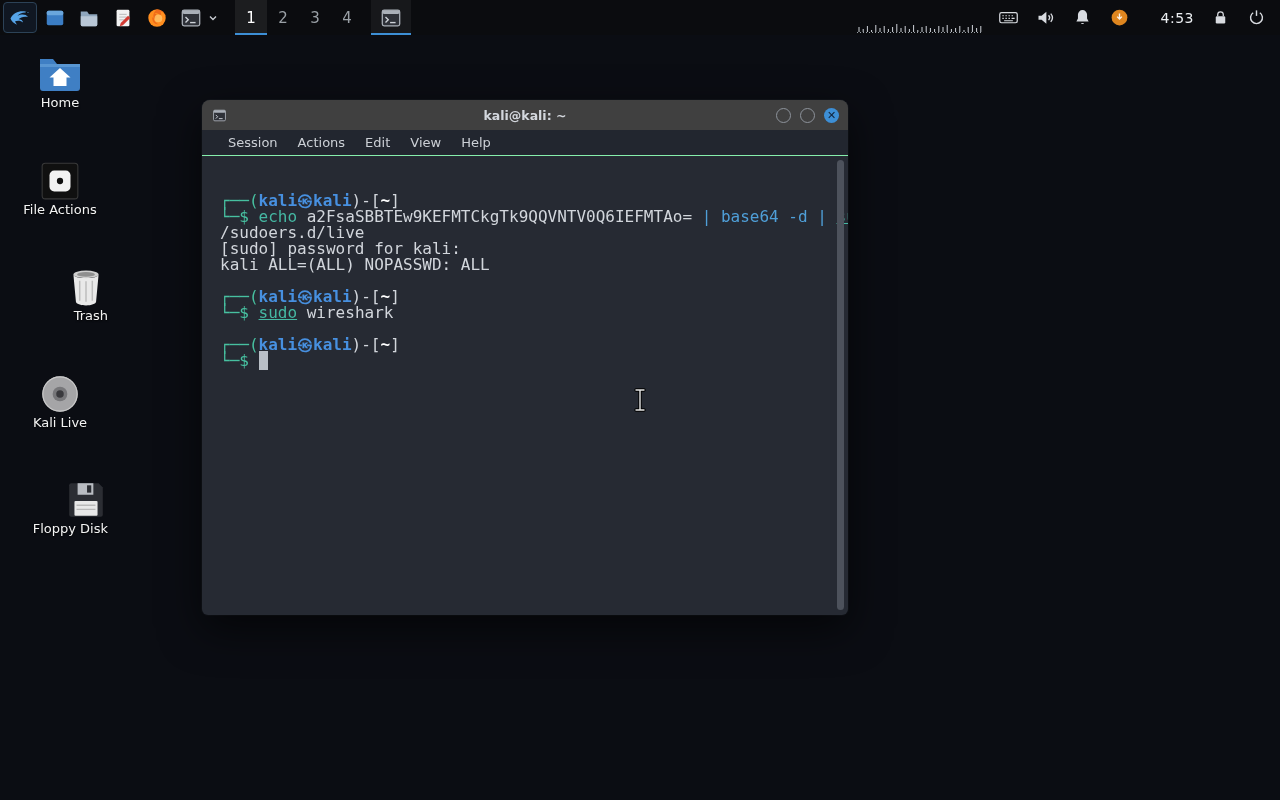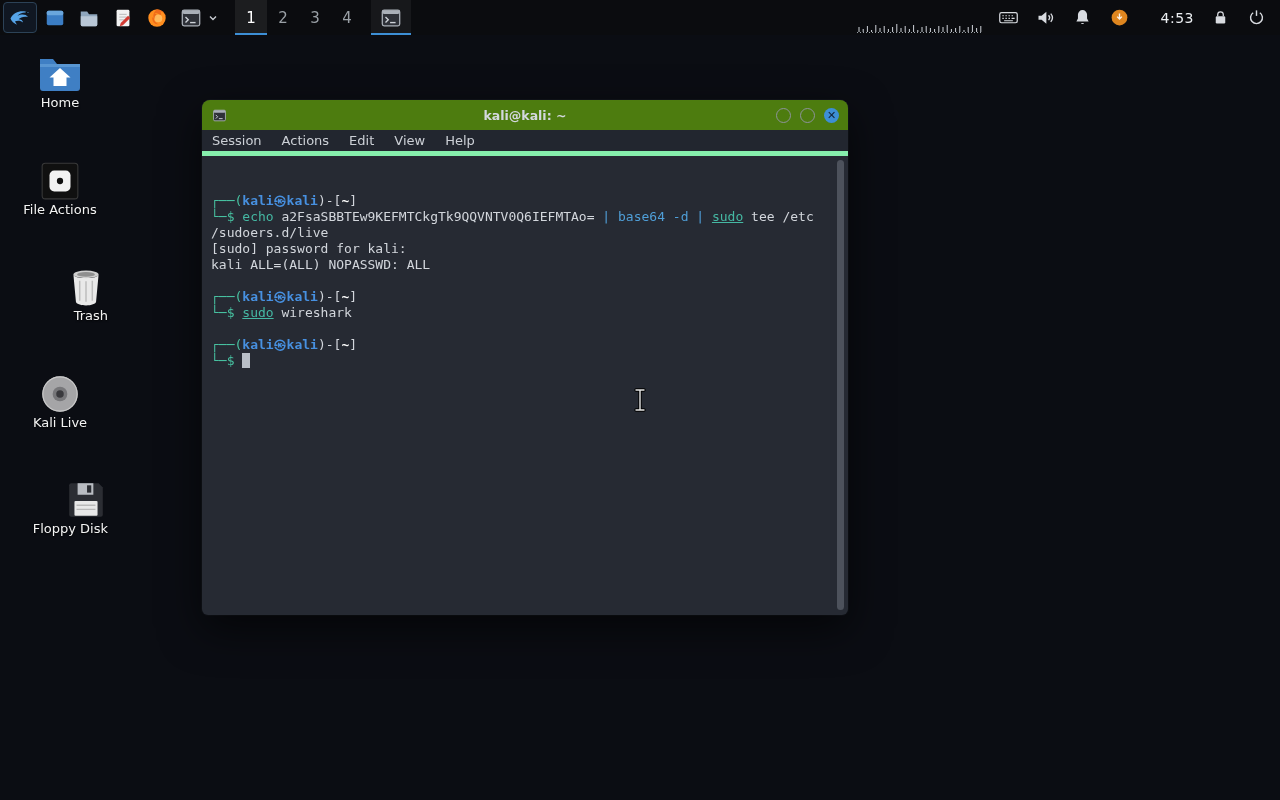--- a/index.html
+++ b/index.html
@@ -32,30 +32,30 @@
   .session-cluster .status-btn svg{width:19px;height:19px}
 
   
   .desk-icons{position:absolute;left:12px;top:0;width:96px;height:800px}
   .desk-icon{position:absolute;left:0;width:96px;display:flex;flex-direction:column;align-items:center;}
   .desk-icon svg{width:44px;height:42px}
   .desk-label{color:#f3f3f3;font-size:13px;text-shadow:0 1px 2px rgba(0,0,0,.9);white-space:nowrap}
 
   
   .term-win{position:absolute;left:202px;top:100px;width:646px;height:515px;border-radius:8px 8px 6px 6px;overflow:hidden;background:#262a33;box-shadow:0 14px 42px rgba(0,0,0,.6),0 0 0 1px #11141a}
-  .titlebar{position:relative;height:30px;background:#4d7c0f;display:flex;align-items:center}
+  .titlebar{position:relative;height:30px;background:#404040;display:flex;align-items:center}
   .tb-icon{position:absolute;left:10px;top:8px;width:15px;height:15px}
   .tb-icon svg{width:15px;height:15px}
   .tb-title{position:absolute;left:0;right:0;text-align:center;color:#d4d8de;font-size:12.5px;font-weight:600}
   .tb-buttons{position:absolute;right:9px;top:7.5px;display:flex;gap:9px}
   .wbtn{width:15px;height:15px;border-radius:50%;border:1.5px solid #8d939b;background:transparent}
   .wbtn.close{border:none;background:var(--close-button,#3d8fd6);color:#10233a;font-size:11px;font-weight:bold;line-height:15px;text-align:center;font-family:"DejaVu Sans",sans-serif}
-  .menubar{height:26px;background:#22262f;display:flex;align-items:center;padding-left:0;border-bottom:5px solid #86efac}
+  .menubar{height:26px;background:#22262f;display:flex;align-items:center;padding-left:16px;border-bottom:1px solid #86efac}
   .menu-item{padding:3px 10px;color:#ccd0d6;font-size:13px}
-  .term-content{position:relative;height:459px;padding:5px 9px;font-family:"DejaVu Sans Mono",monospace;font-size:13px;line-height:16px;white-space:pre;cursor:text}
+  .term-content{position:relative;height:459px;padding:5px 18px;font-family:"DejaVu Sans Mono",monospace;font-size:16px;line-height:16px;white-space:pre;cursor:text}
   .tline{height:16px}
   .c-g{color:var(--prompt-green,#47c0a0)}
   .c-b{color:var(--prompt-blue,#4790e0);font-weight:bold}
   .c-w{color:var(--term-fg,#d2d6dc)}
   .c-wb{color:#ffffff;font-weight:bold}
   .c-f{color:var(--term-fg,#d2d6dc)}
   .c-t{color:var(--cmd-teal,#45b8a3)}
   .c-tu{color:var(--cmd-teal,#45b8a3);text-decoration:underline}
   .c-p{color:var(--pipe-blue,#4f9fd8)}
   .c-cur{background:var(--cursor,#b9bfc7);color:transparent}

